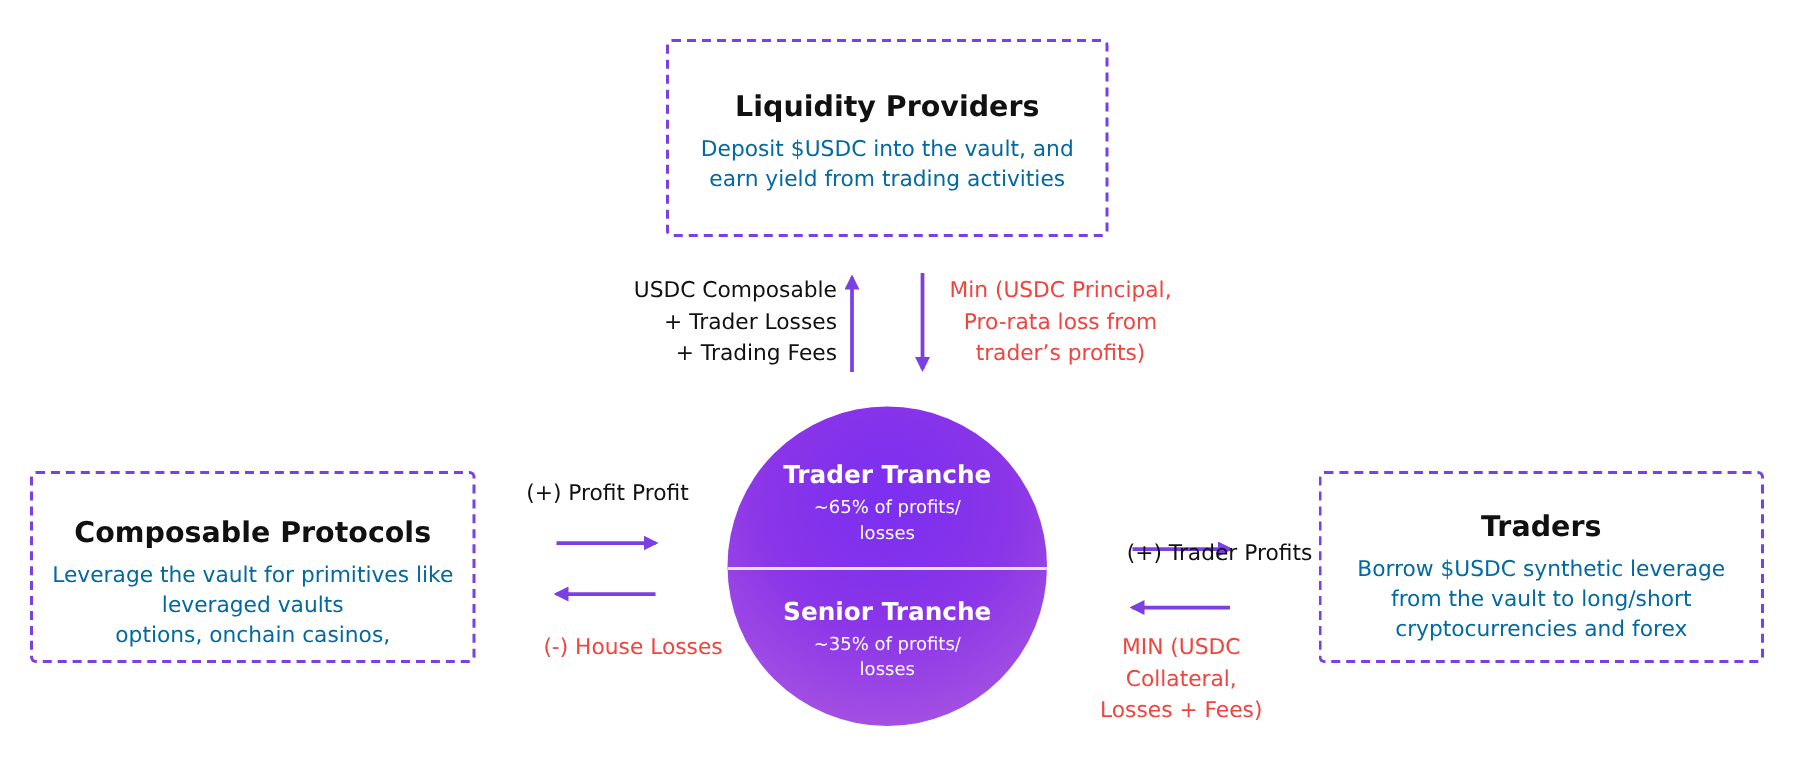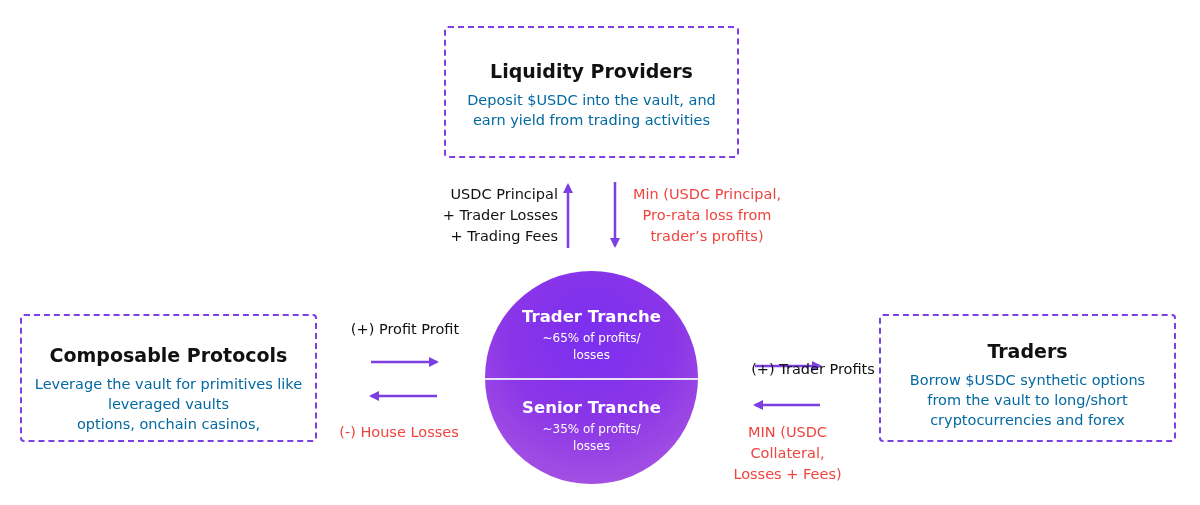--- a/index.html
+++ b/index.html
@@ -43,21 +43,21 @@
   <div class="box-desc" style="margin-top:8px;">
     <div>Leverage the vault for primitives like</div>
     <div>leveraged vaults</div>
     <div>options,  onchain casinos,</div>
   </div>
 </div>
 
 <div class="box" style="left:879px; top:314px; width:297px; height:128px;">
   <div class="box-title" style="margin-top:24px;">Traders</div>
   <div class="box-desc" style="margin-top:8px;">
-    <div>Borrow $USDC synthetic options</div>
+    <div>Borrow $USDC synthetic leverage</div>
     <div>from the vault to long/short</div>
     <div>cryptocurrencies and forex</div>
   </div>
 </div>
 
 <div class="circle">
   <div class="tranche" style="top:36px;">
     <div class="tranche-title">Trader Tranche</div>
     <div class="tranche-sub">
       <div>~65% of profits/</div>
@@ -82,32 +82,32 @@
   </defs>
   <line x1="568" y1="248" x2="568" y2="185" stroke="#7b3fe4" stroke-width="2.5" marker-end="url(#ah)"></line>
   <line x1="615" y1="182" x2="615" y2="246" stroke="#7b3fe4" stroke-width="2.5" marker-end="url(#ah)"></line>
   <line x1="371" y1="362" x2="437" y2="362" stroke="#7b3fe4" stroke-width="2.5" marker-end="url(#ah)"></line>
   <line x1="437" y1="396" x2="371" y2="396" stroke="#7b3fe4" stroke-width="2.5" marker-end="url(#ah)"></line>
   <line x1="755" y1="366" x2="820" y2="366" stroke="#7b3fe4" stroke-width="2.5" marker-end="url(#ah)"></line>
   <line x1="820" y1="405" x2="755" y2="405" stroke="#7b3fe4" stroke-width="2.5" marker-end="url(#ah)"></line>
 </svg>
 
 <div class="label dark" style="left:418px; top:184px; width:140px; text-align:right;">
-  <div>USDC Principal</div>
+  <div>USDC Composable</div>
   <div>+ Trader Losses</div>
   <div>+ Trading Fees</div>
 </div>
 
 <div class="label red" style="left:624px; top:184px; width:166px;">
   <div>Min (USDC Principal,</div>
   <div>Pro-rata loss from</div>
   <div>trader’s profits)</div>
 </div>
 
 <div class="label dark" style="left:340px; top:319px; width:130px;">(+) Profit Profit</div>
-<div class="label red" style="left:329px; top:422px; width:140px;">(-) House Losses</div>
+<div class="label red" style="left:352px; top:422px; width:140px;">(-) House Losses</div>
 <div class="label dark" style="left:743px; top:319px; width:140px;margin-top:40px;">(+) Trader Profits</div>
 
 <div class="label red" style="left:720px; top:422px; width:135px;">
   <div>MIN (USDC</div>
   <div>Collateral,</div>
   <div>Losses + Fees)</div>
 </div>
 
 </body></html>

